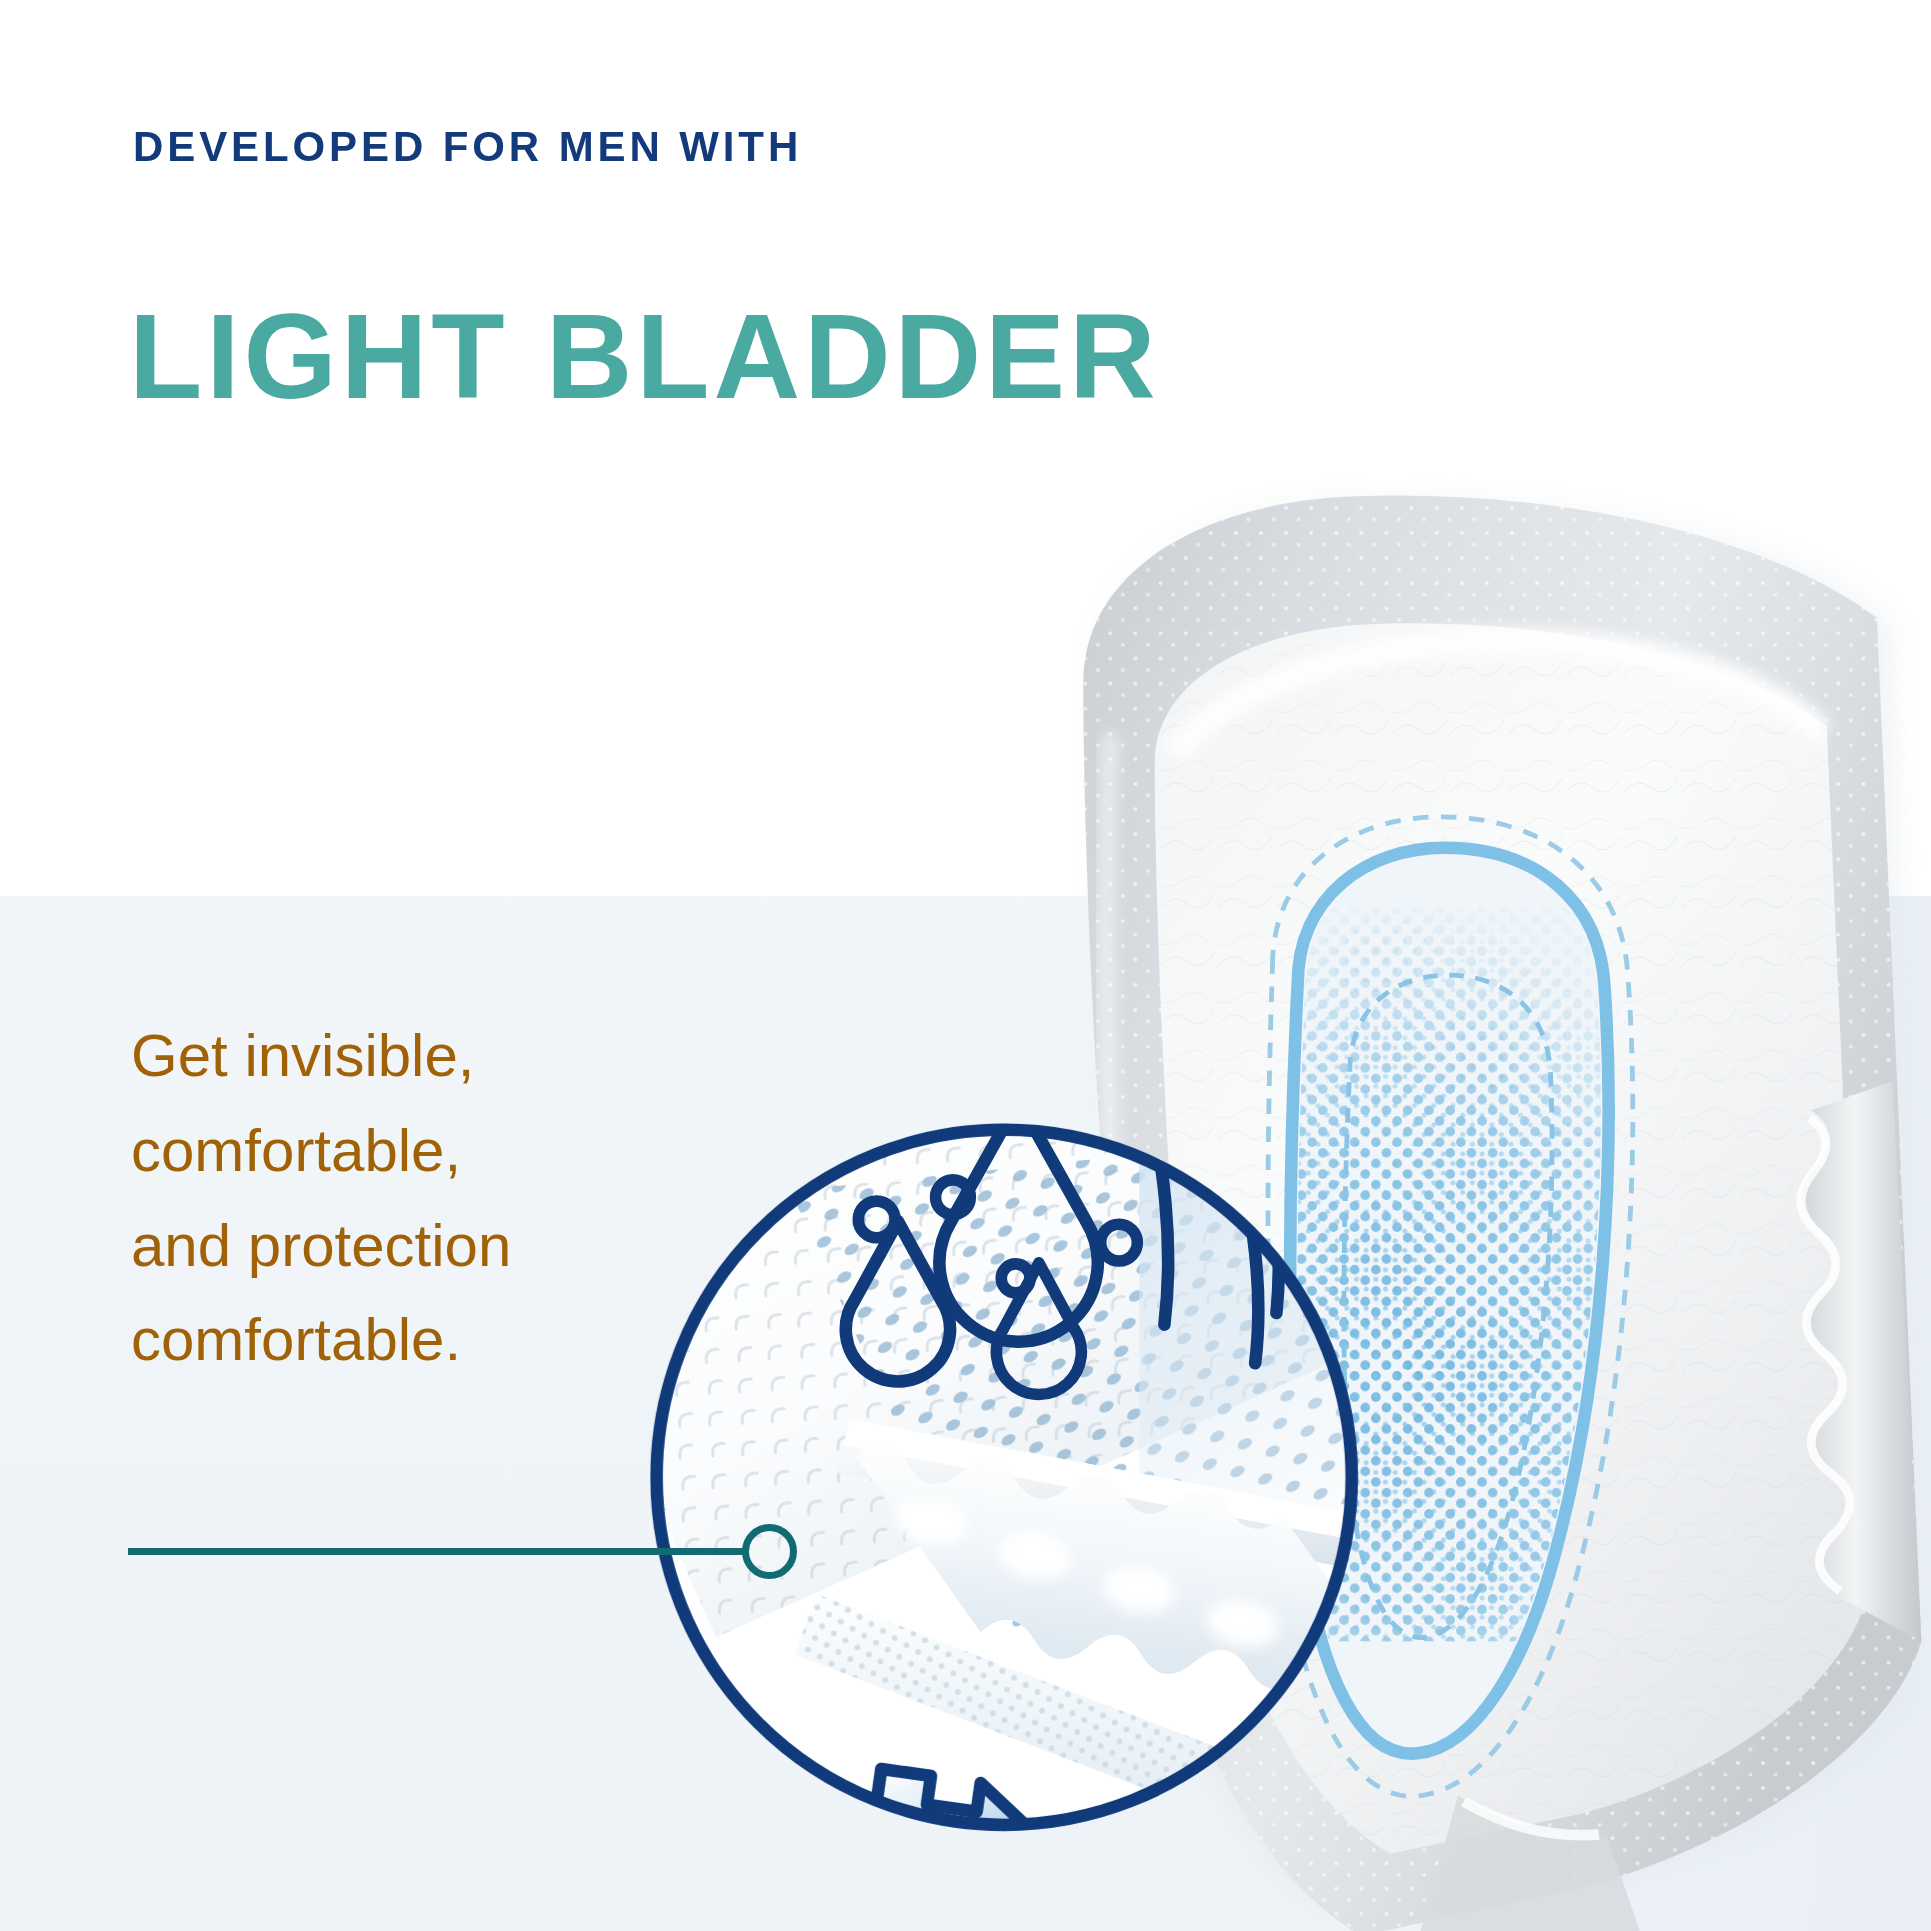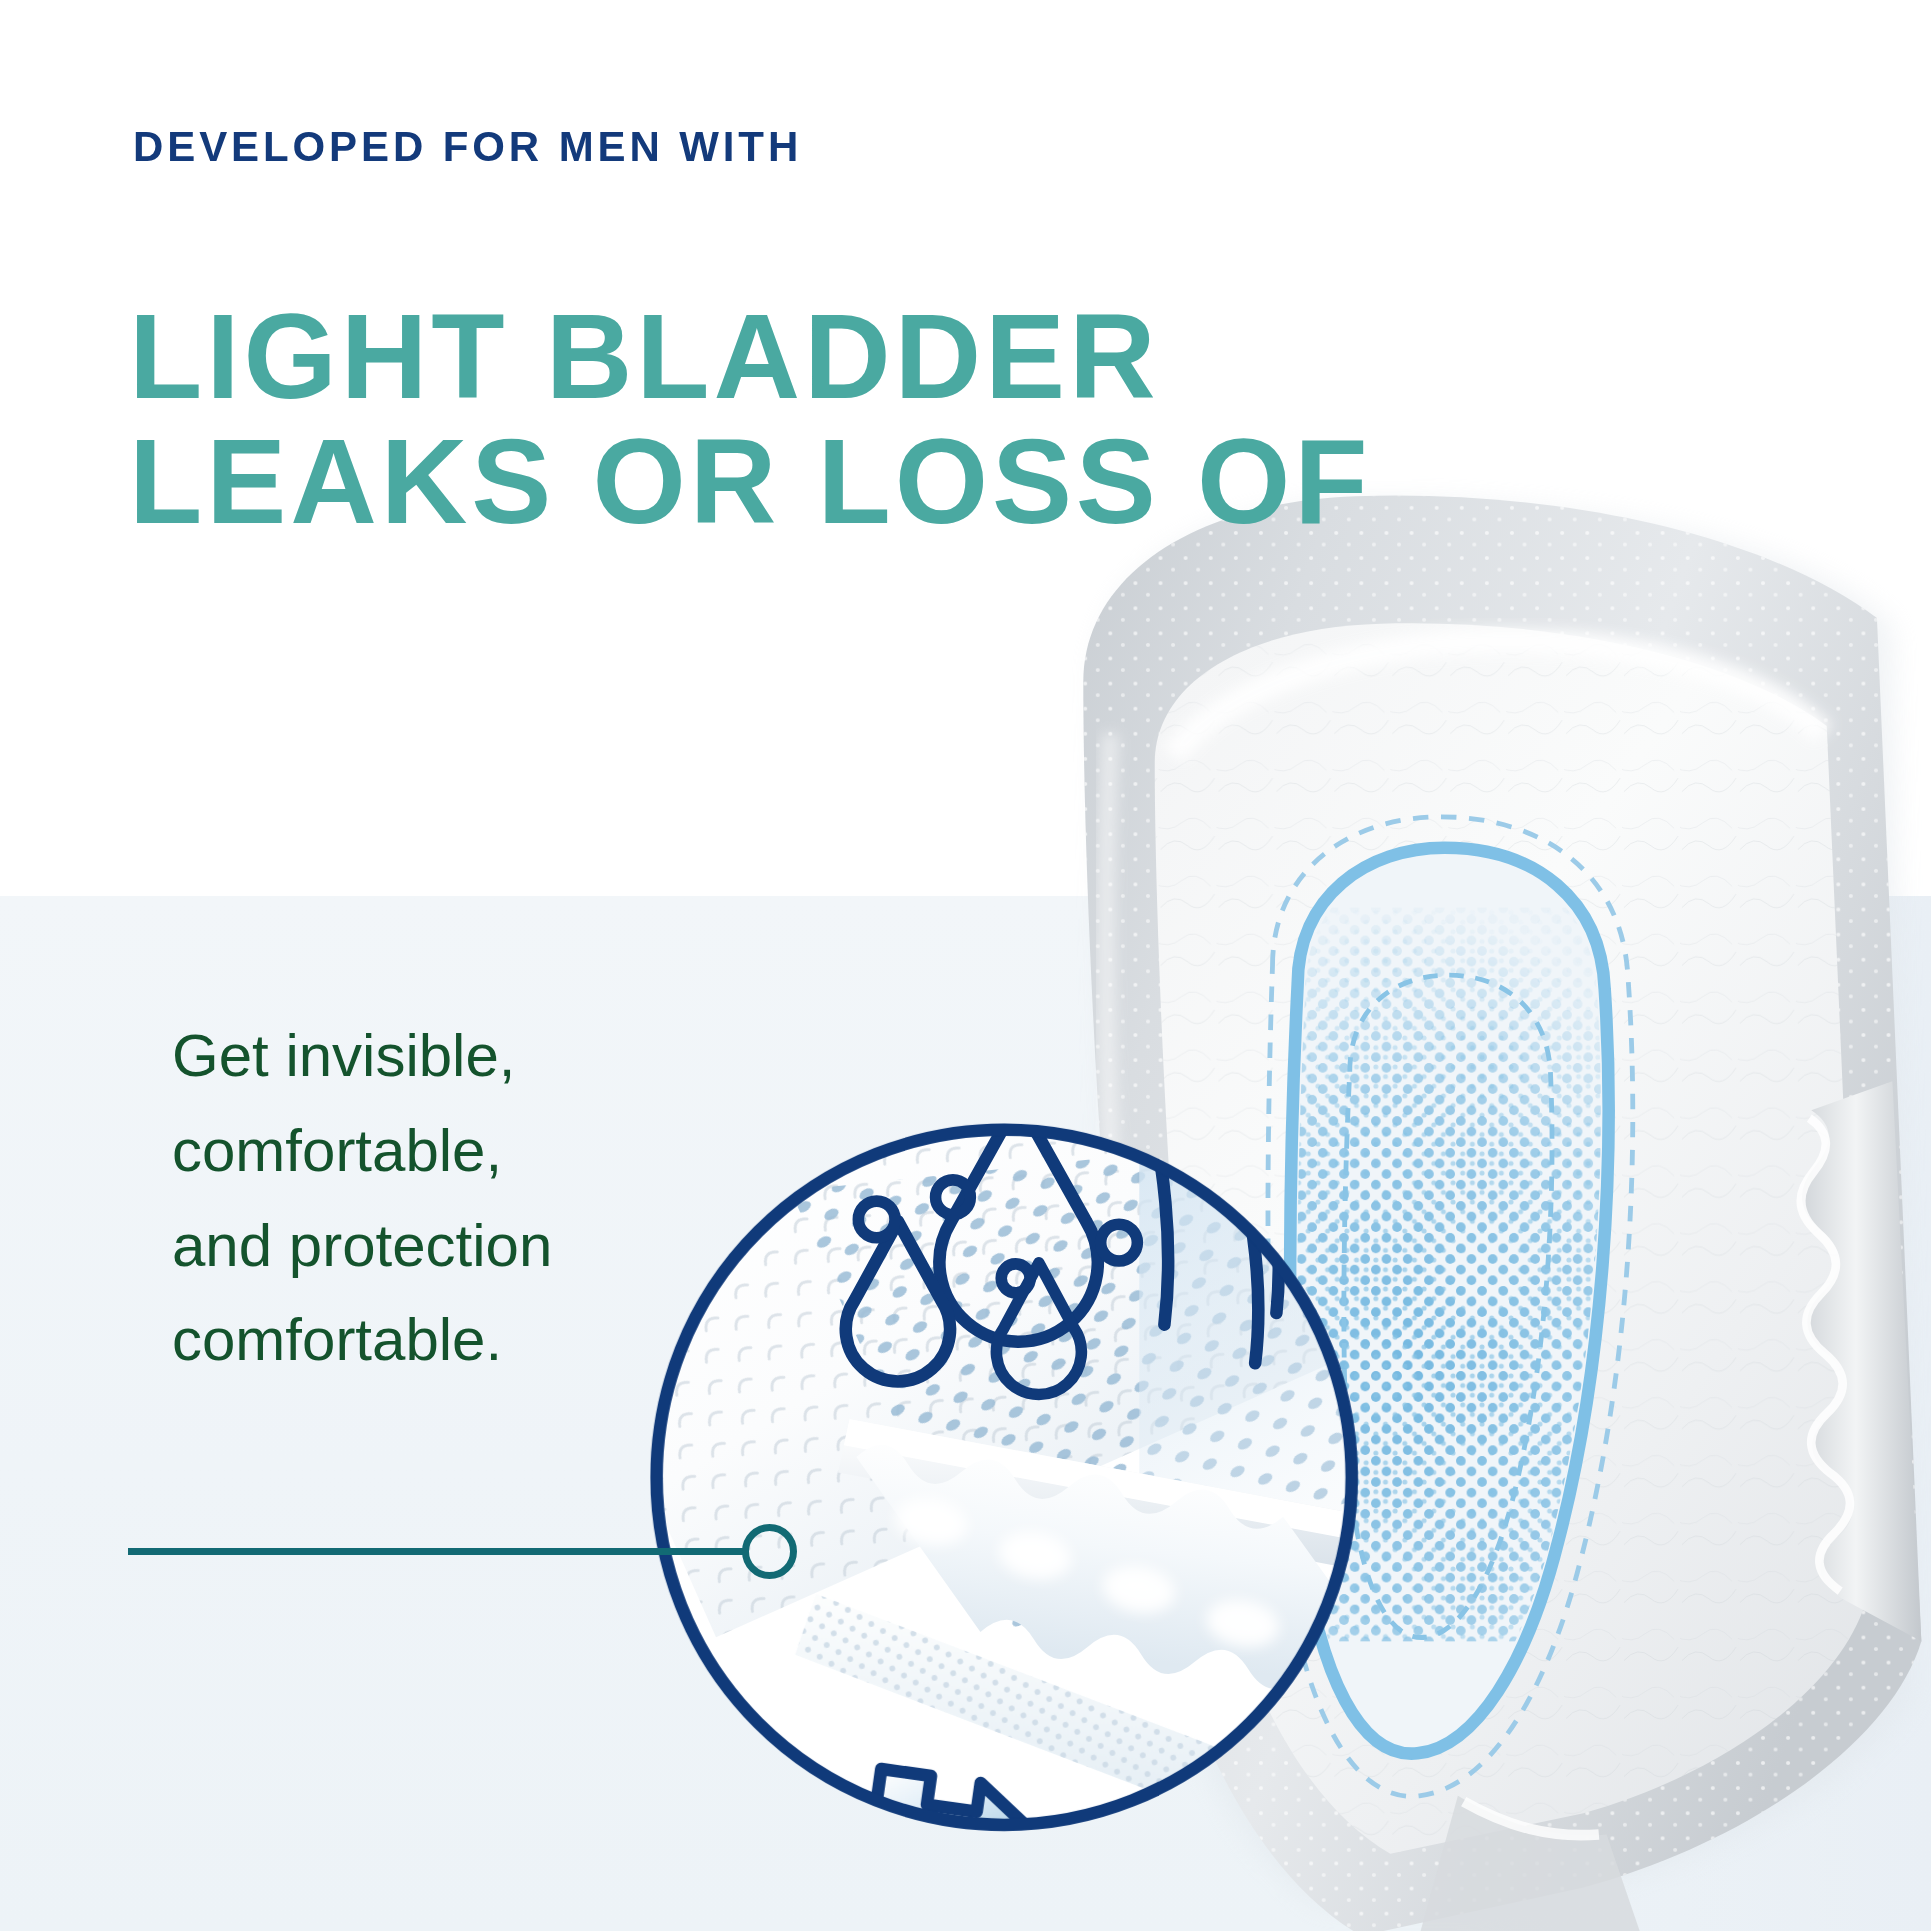--- a/index.html
+++ b/index.html
@@ -62,23 +62,22 @@
   }
   .headline .hl-line { display: block; white-space: nowrap; }
 
   
   .bodycopy {
     position: absolute;
     left: 131px; top: 1009px;
     width: 502px;
     font-size: 60px;
     line-height: 1.58;
-    color: #14532d;
+    color: #a16207;
     font-weight: 400;
-    margin-left: 41px;
   }
   .bodycopy .bc-line { display: block; white-space: nowrap; }
   .bodycopy .bc-line.strong { font-weight: 400; }
 
   
   .leader-line {
     position: absolute;
     left: 128px; top: 1548px;
     width: 618px; height: 6.8px;
     background: #126a74;
@@ -394,21 +393,20 @@
       </g>
 
       <circle cx="1040" cy="1530" r="360" fill="none" stroke="#103a7a" stroke-width="13"></circle>
     </g>
   </svg>
 
   <div class="eyebrow">DEVELOPED FOR MEN WITH</div>
 
   <h1 class="headline">
     <span class="hl-line">LIGHT BLADDER</span>
-    <span class="hl-line">LEAKS OR LOSS OF</span>
   </h1>
 
   <div class="bodycopy">
     <span class="bc-line">Get invisible,</span>
     <span class="bc-line strong">comfortable,</span>
     <span class="bc-line">and protection</span>
     <span class="bc-line">comfortable.</span>
   </div>
 
   <div class="leader-line"></div>

